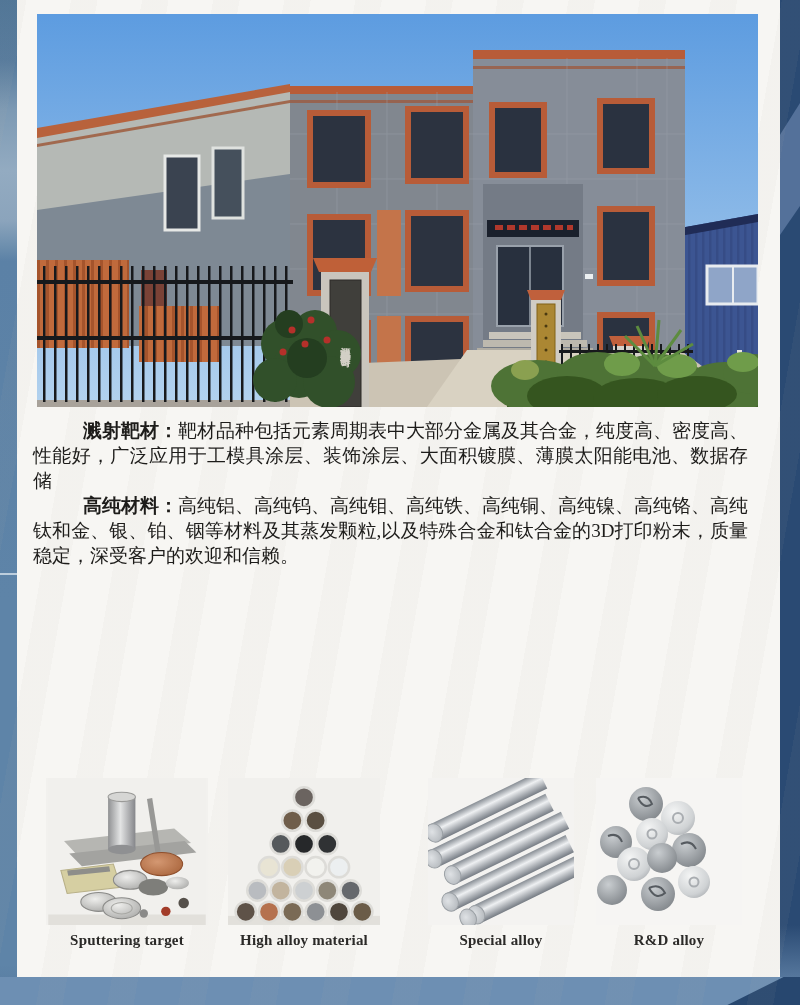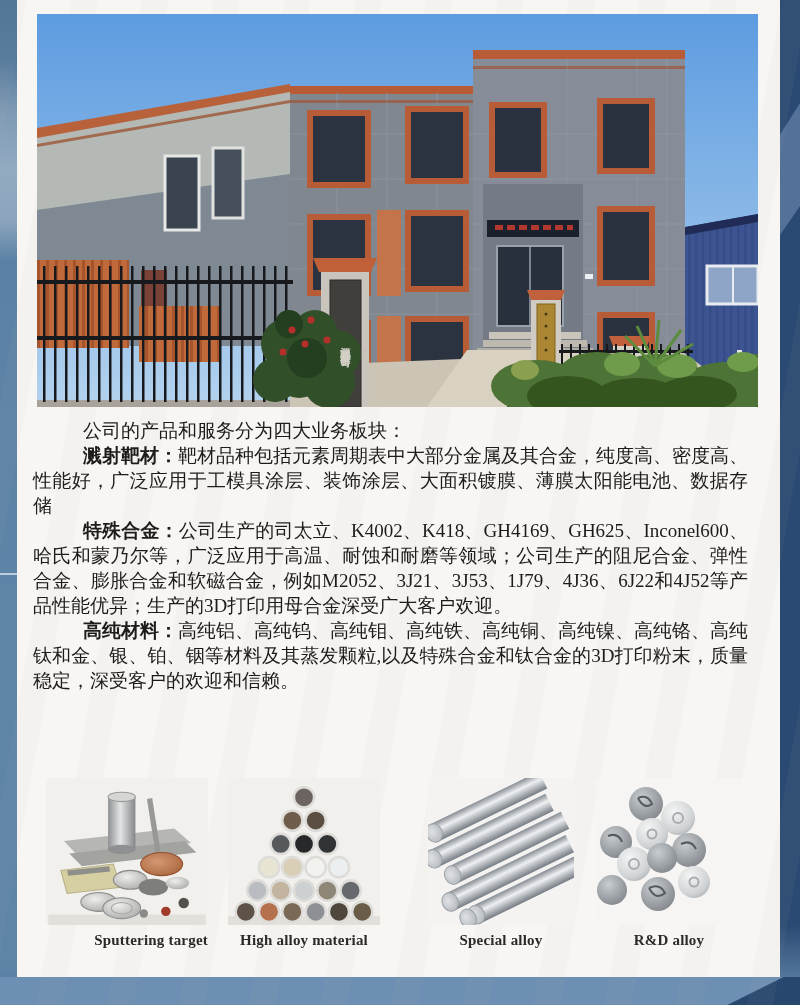--- a/index.html
+++ b/index.html
@@ -27,21 +27,21 @@
     letter-spacing:1px;line-height:33px;text-align:center;font-weight:bold;}
   
   .content{position:absolute;left:33px;top:418px;width:715px;color:#1d1c1a;
     font-size:19px;line-height:25px;text-align:justify;}
   .content p{margin:0;text-indent:50px;}
   .content b{font-weight:bold;}
   
   .figure{position:absolute;top:778px;margin:0;text-align:center;}
   .figure .imgbox{width:100%;height:147px;background:#f2f1ee;overflow:hidden;}
   .figure figcaption{margin-top:7px;font-size:15px;font-weight:bold;color:#2b2a28;letter-spacing:.2px;}
-  .f1{left:46px;width:162px;text-align:right;} .f2{left:228px;width:152px;} .f3{left:428px;width:146px;} .f4{left:596px;width:146px;}
+  .f1{left:46px;width:162px;} .f2{left:228px;width:152px;} .f3{left:428px;width:146px;} .f4{left:596px;width:146px;}
 </style>
 </head>
 <body>
 
 <div class="page">
 
   <div class="frame-left"></div>
   <div class="frame-right">
     <div class="lightpatch"></div>
     <div class="fade"></div>
@@ -271,23 +271,21 @@
             <path d="M618,352 L622,306"></path>
           <path d="M618,352 L644,316"></path>
             <path d="M618,352 L656,330"></path>
         </g>
       </g>
     </svg>
     <div class="stone-sign-text">河北瑞驰新材料有限公司</div>
   </div>
 
   <div class="content">
-    <p><b></b><span>公司的产品和服务分为四大业务板块：</span></p>
     <p><b>溅射靶材：</b><span>靶材品种包括元素周期表中大部分金属及其合金，纯度高、密度高、性能好，广泛应用于工模具涂层、装饰涂层、大面积镀膜、薄膜太阳能电池、数据存储</span></p>
-    <p><b>特殊合金：</b><span>公司生产的司太立、K4002、K418、GH4169、GH625、Inconel600、哈氏和蒙乃尔等，广泛应用于高温、耐蚀和耐磨等领域；公司生产的阻尼合金、弹性合金、膨胀合金和软磁合金，例如M2052、3J21、3J53、1J79、4J36、6J22和4J52等产品性能优异；生产的3D打印用母合金深受广大客户欢迎。</span></p>
     <p><b>高纯材料：</b><span>高纯铝、高纯钨、高纯钼、高纯铁、高纯铜、高纯镍、高纯铬、高纯钛和金、银、铂、铟等材料及其蒸发颗粒,以及特殊合金和钛合金的3D打印粉末，质量稳定，深受客户的欢迎和信赖。</span></p>
   </div>
 
   <figure class="figure f1">
     <div class="imgbox">
       <svg width="162" height="147" viewBox="0 0 150 140">
         <defs>
           <linearGradient id="cyl" x1="0" y1="0" x2="1" y2="0">
             <stop offset="0" stop-color="#8f9092"></stop>
               <stop offset=".45" stop-color="#e3e4e4"></stop>

